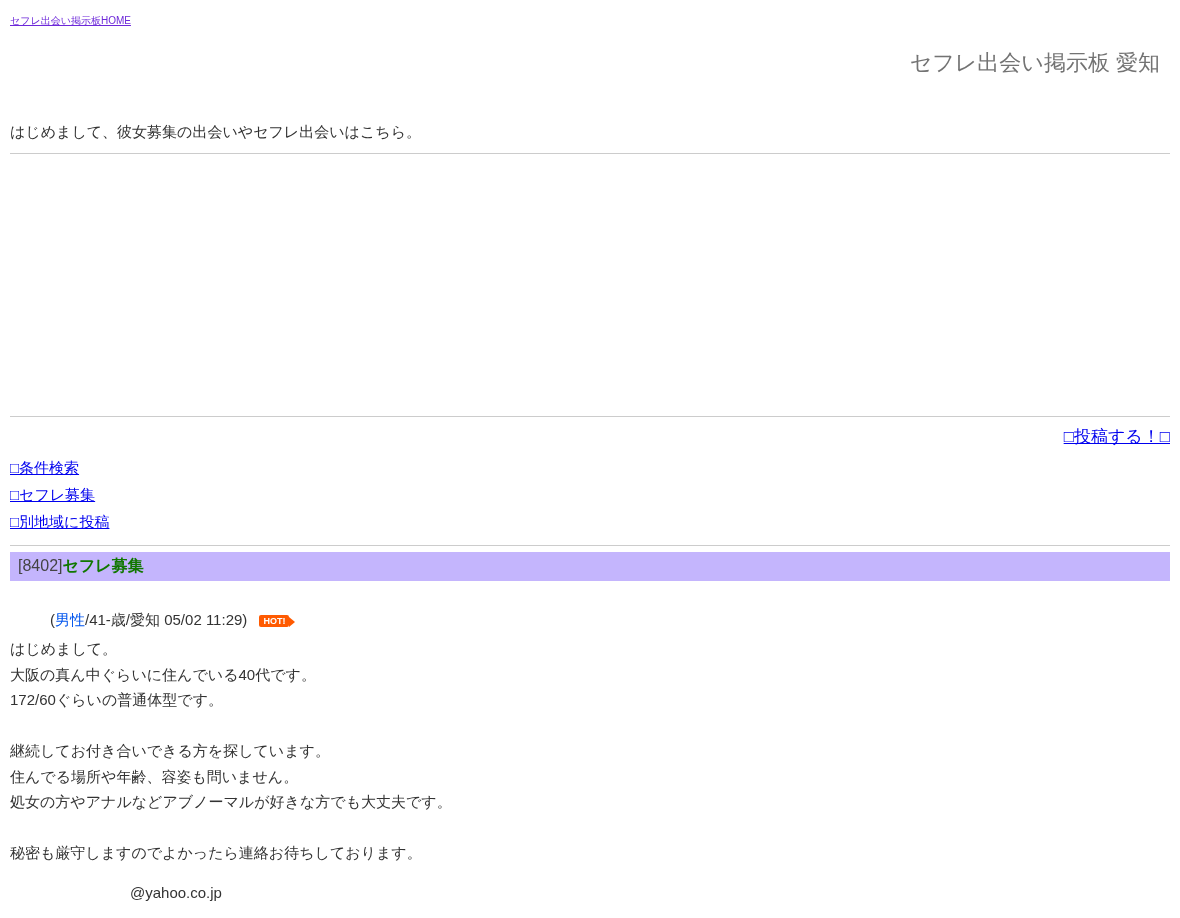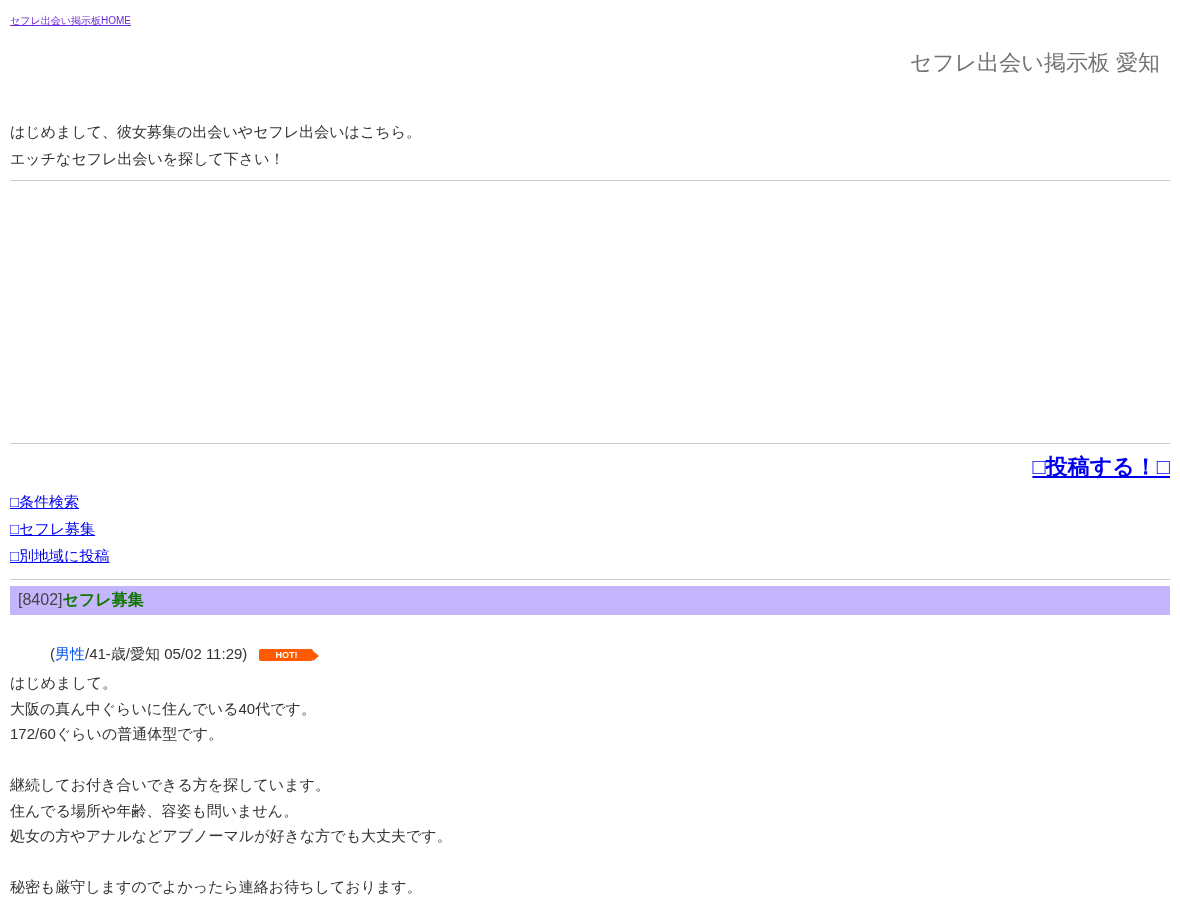--- a/index.html
+++ b/index.html
@@ -35,22 +35,22 @@
       margin: 6px 0;
     }
     .spacer-block {
       height: 250px;
     }
     .post-link-row {
       text-align: right;
       margin: 8px 0 6px 0;
     }
     .post-link {
-      font-weight: bold;
-      font-size: 22px;
+      font-weight: normal;
+      font-size: 17px;
       color: #0000EE;
     }
     .nav-links {
       margin: 6px 0 10px 0;
       line-height: 1.8;
     }
     .nav-links a {
       color: #0000EE;
       display: inline-block;
     }
@@ -73,21 +73,21 @@
     .gender {
       color: #0055EE;
       font-weight: normal;
     }
     .hot-badge {
       display: inline-block;
       background: #ff5a00;
       color: #fff;
       font-size: 9px;
       font-weight: bold;
-      padding: 1px 16px;
+      padding: 1px 4px;
       border-radius: 2px;
       margin-left: 8px;
       vertical-align: middle;
       position: relative;
     }
     .hot-badge::after {
       content: "";
       position: absolute;
       right: -6px;
       top: 2px;
@@ -109,21 +109,20 @@
 <body>
 
 <div>
   <a href="#" class="home-link">セフレ出会い掲示板HOME</a>
 </div>
 
 <div class="page-title">セフレ出会い掲示板 愛知</div>
 
 <div class="intro-text">
   <span>はじめまして、彼女募集の出会いやセフレ出会いはこちら。</span><br>
-  <span>エッチなセフレ出会いを探して下さい！</span>
 </div>
 
 <hr>
 
 <div class="spacer-block"></div>
 
 <hr>
 
 <div class="post-link-row">
   <a href="#" class="post-link">□投稿する！□</a>

